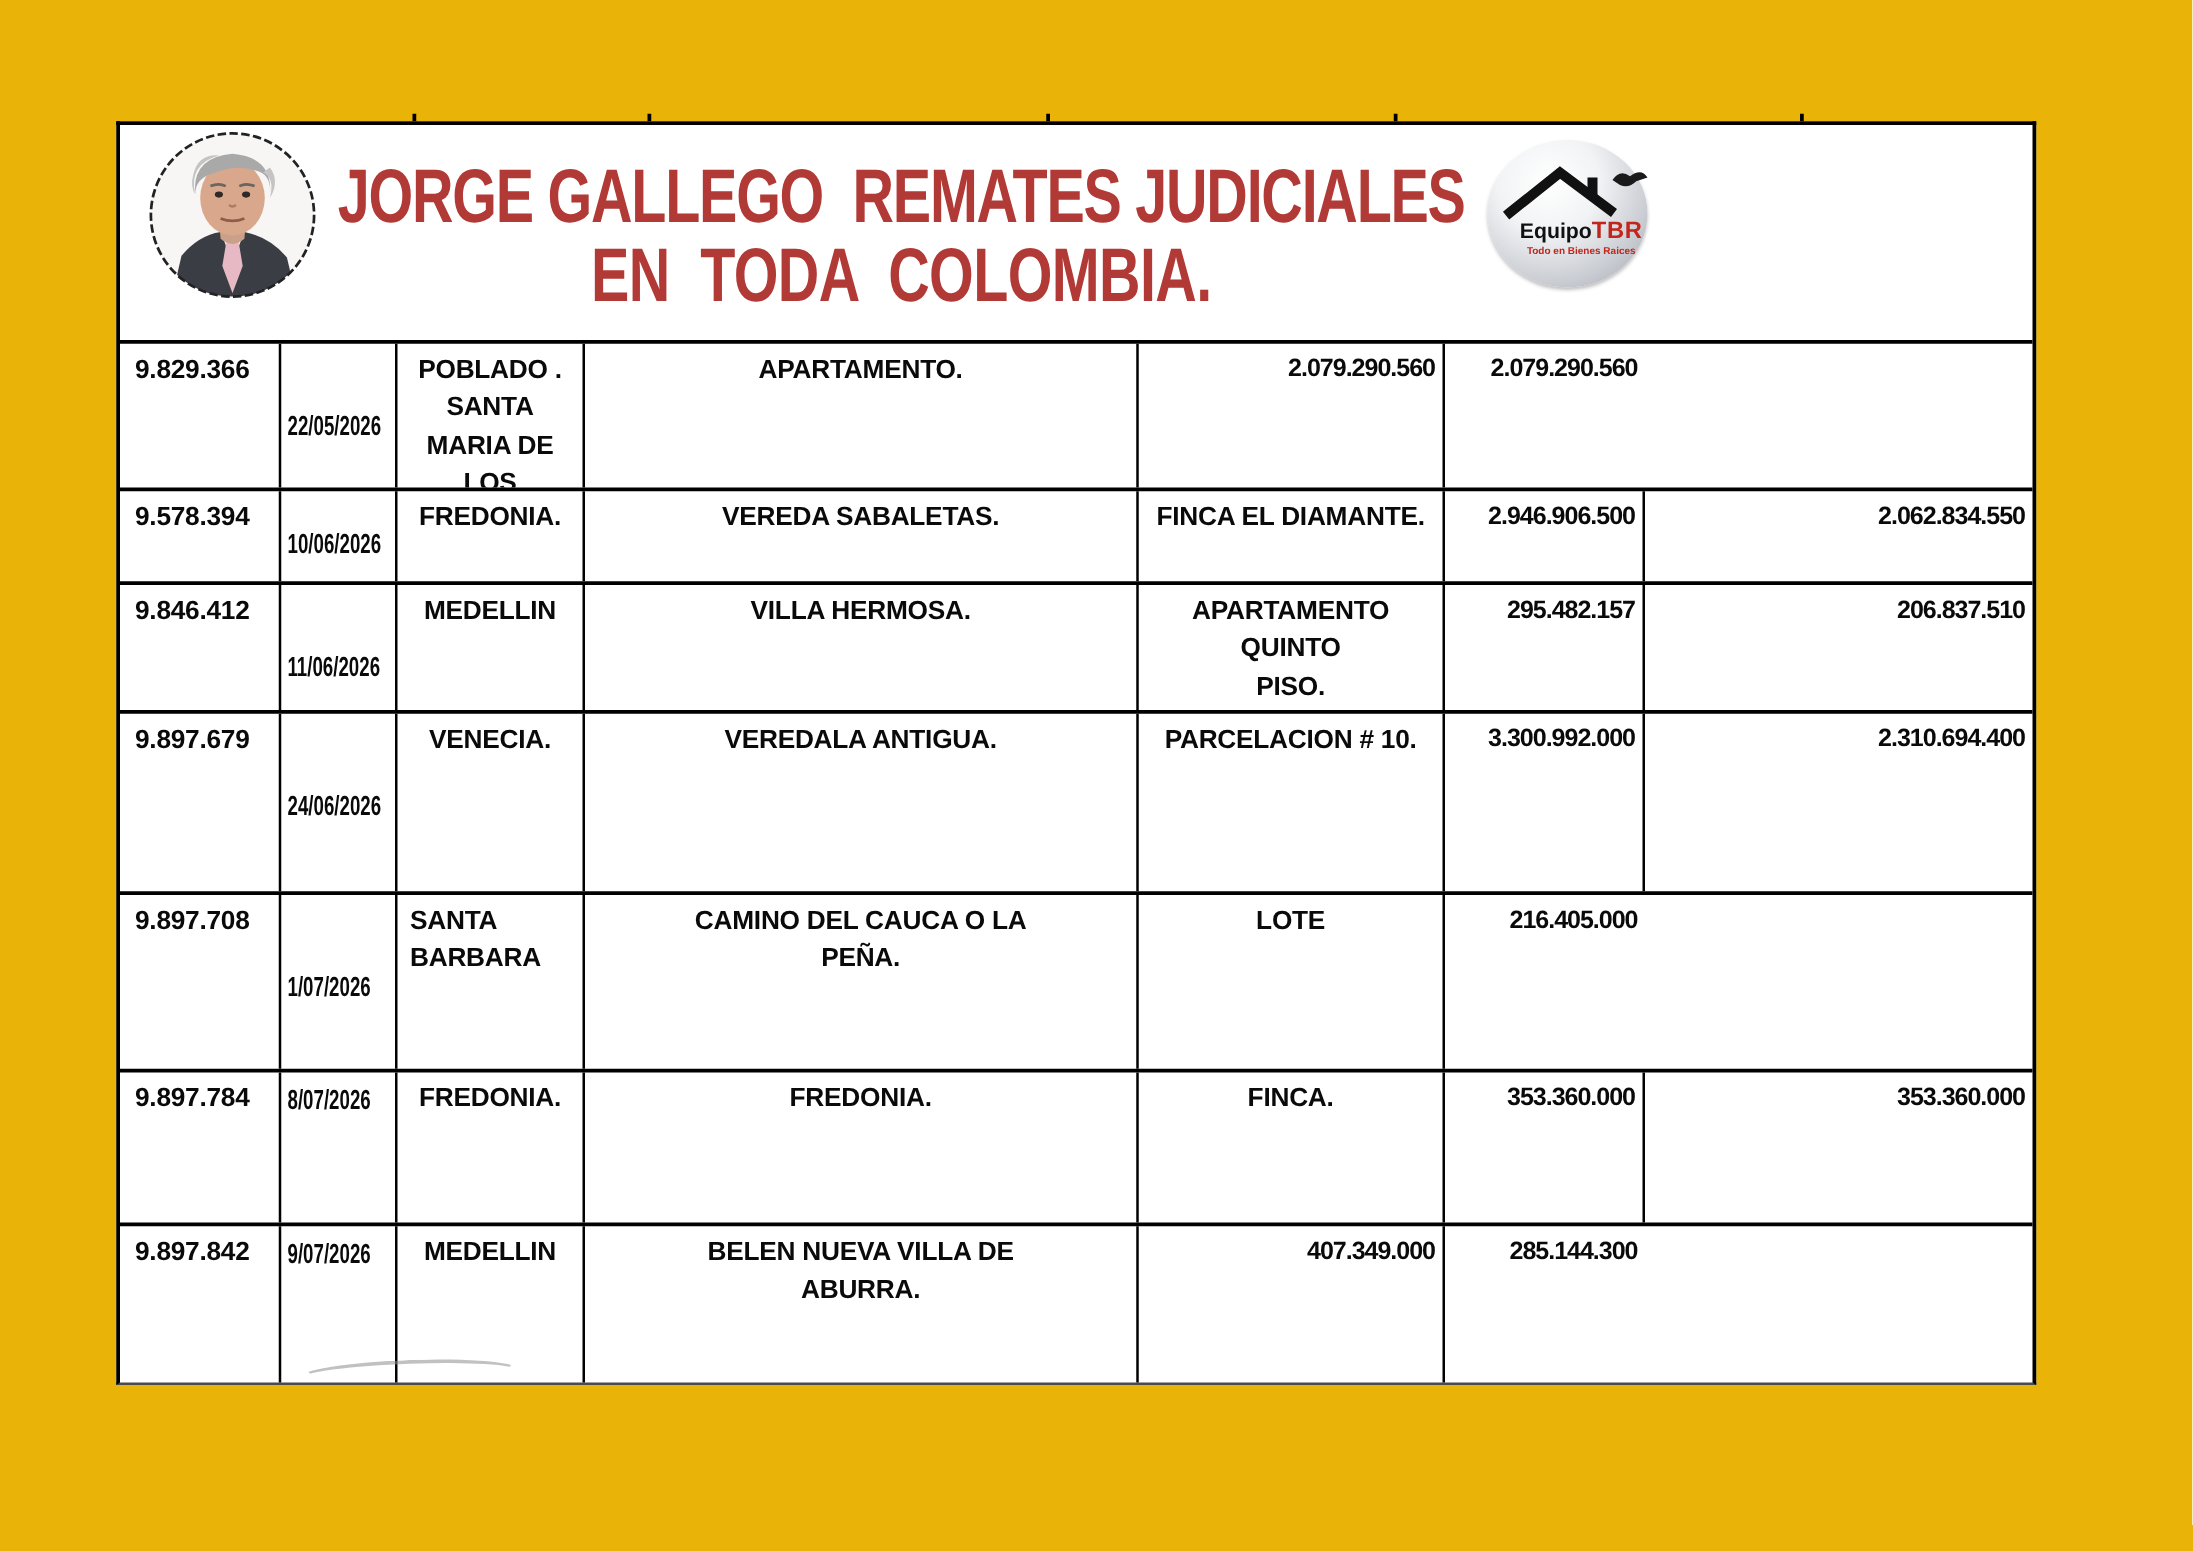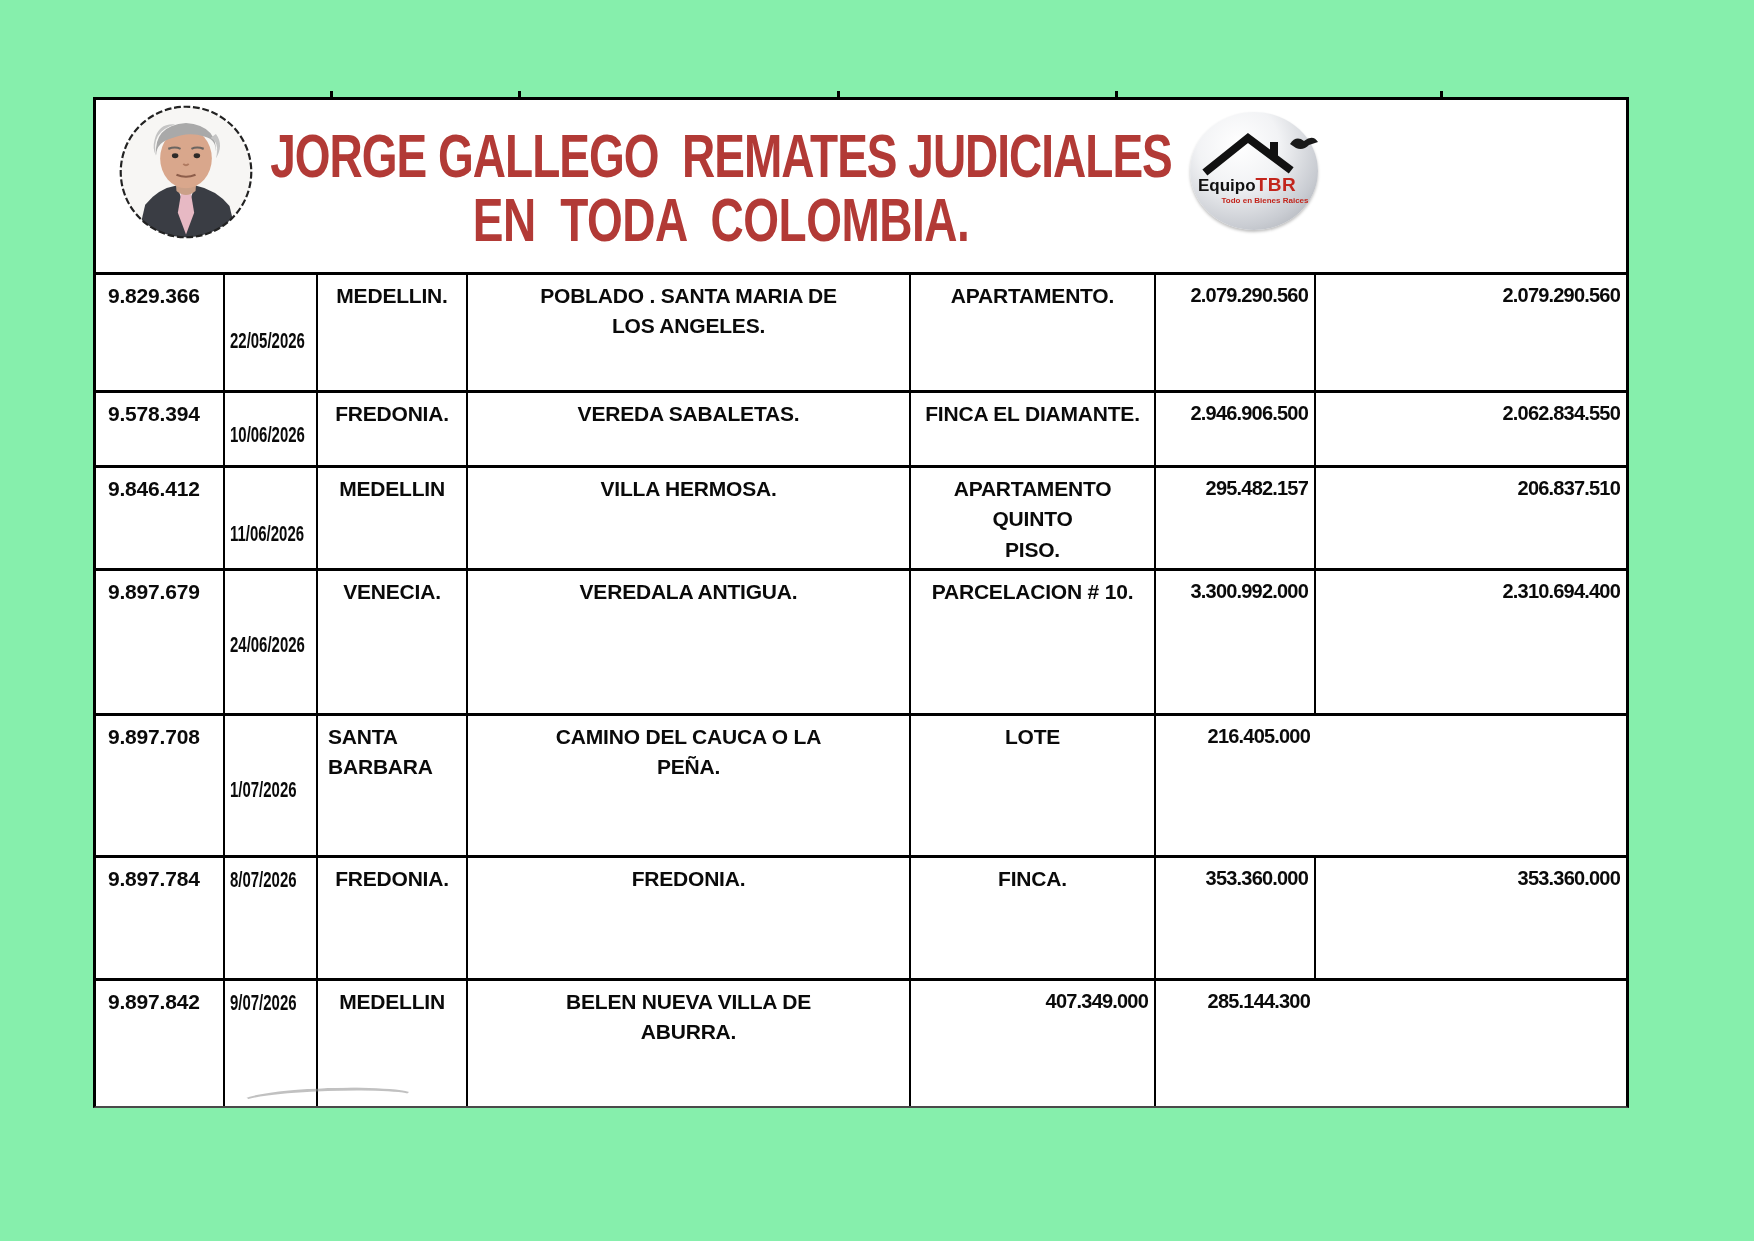--- a/index.html
+++ b/index.html
@@ -1,34 +1,34 @@
 <!DOCTYPE html>
 <html><head>
 <meta charset="utf-8">
 <style>
   html,body{margin:0;padding:0;background:#ffffff;}
-  .page{position:relative;width:1754px;height:1241px;background:#86efac;overflow:hidden;
+  .page{position:relative;width:1754px;height:1241px;background:#eab308;overflow:hidden;
         font-family:"Liberation Sans",sans-serif;}
   .sheet{position:absolute;left:93px;top:97px;width:1536px;box-sizing:border-box;
          border:3px solid #000;border-bottom:2px solid #4a4a4a;background:#fff;}
 
   
   .header-box{position:relative;height:172px;border-bottom:3px solid #000;overflow:visible;}
   .portrait{position:absolute;left:22px;top:4px;width:136px;height:136px;}
   .title{position:absolute;left:150px;right:430px;top:26px;text-align:center;
          color:#b23a36;font-weight:800;line-height:1.04;
          transform:scaleY(1.32);transform-origin:50% 0;}
   .title .l1{font-size:46px;letter-spacing:-1px;white-space:pre;}
   .title .l2{font-size:46px;letter-spacing:-0.5px;white-space:pre;}
   .logo{position:absolute;left:1090px;top:12px;width:138px;height:122px;}
   .sphere{position:absolute;left:4px;top:0;width:128px;height:118px;border-radius:50%;
           background:radial-gradient(circle at 38% 28%, #ffffff 0%, #f2f3f5 35%, #c9ccd2 70%, #9fa3aa 100%);
           box-shadow:0 2px 3px rgba(0,0,0,0.25);}
   .logo svg{position:absolute;left:0;top:0;}
-  .logo-line{position:absolute;left:12px;top:62px;width:116px;text-align:left;white-space:nowrap;}
+  .logo-line{position:absolute;left:12px;top:62px;width:116px;text-align:right;white-space:nowrap;}
   .logo-eq{font-weight:800;font-size:17px;color:#111;}
   .logo-tbr{font-weight:800;font-size:19px;color:#c2251c;letter-spacing:0.5px;}
   .logo-tag{position:absolute;left:26px;top:84px;width:106px;text-align:center;
             font-size:8px;font-weight:700;color:#c2251c;white-space:nowrap;}
 
   
   .trow{display:grid;grid-template-columns:129px 93px 150px 443px 245px 160px 1fr;
         border-bottom:3px solid #000;box-sizing:border-box;}
   .trow:last-child{border-bottom:none;}
   .r0{height:118px}.r1{height:75px}.r2{height:103px}.r3{height:145px}
@@ -114,21 +114,20 @@
         <div class="logo-line"><span class="logo-eq">Equipo</span><span class="logo-tbr">TBR</span></div>
         <div class="logo-tag">Todo en Bienes Raices</div>
       </div>
     </div>
 
     <div>
 
       <div class="trow r0">
         <div class="cell c-rec">9.829.366</div>
         <div class="cell c-date"><span class="date-inner">22/05/2026</span></div>
-        <div class="cell c-city">MEDELLIN.</div>
         <div class="cell c-loc">POBLADO . SANTA MARIA DE
 LOS ANGELES.</div>
         <div class="cell c-prop">APARTAMENTO.</div>
         <div class="cell c-v1">2.079.290.560</div>
         <div class="cell c-v2">2.079.290.560</div>
       </div>
 
       <div class="trow r1">
         <div class="cell c-rec">9.578.394</div>
         <div class="cell c-date"><span class="date-inner">10/06/2026</span></div>

